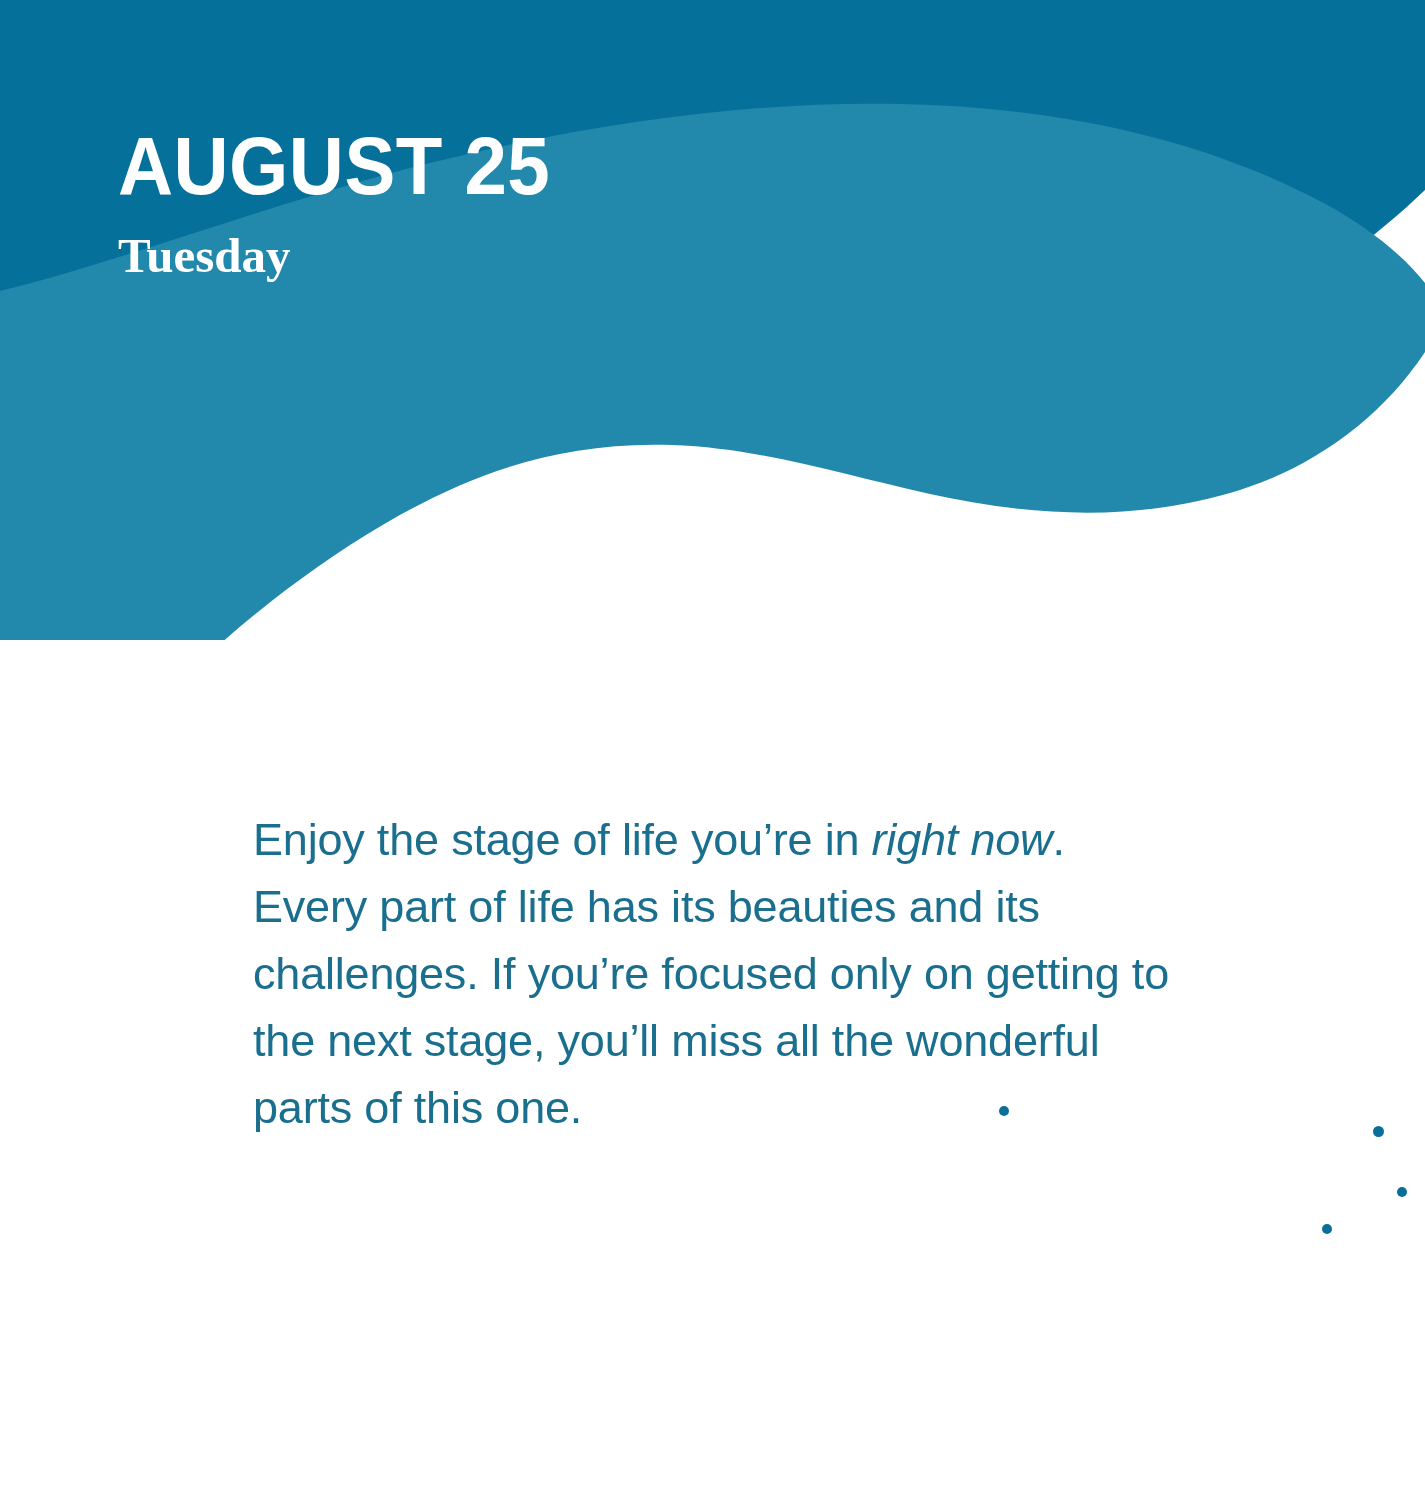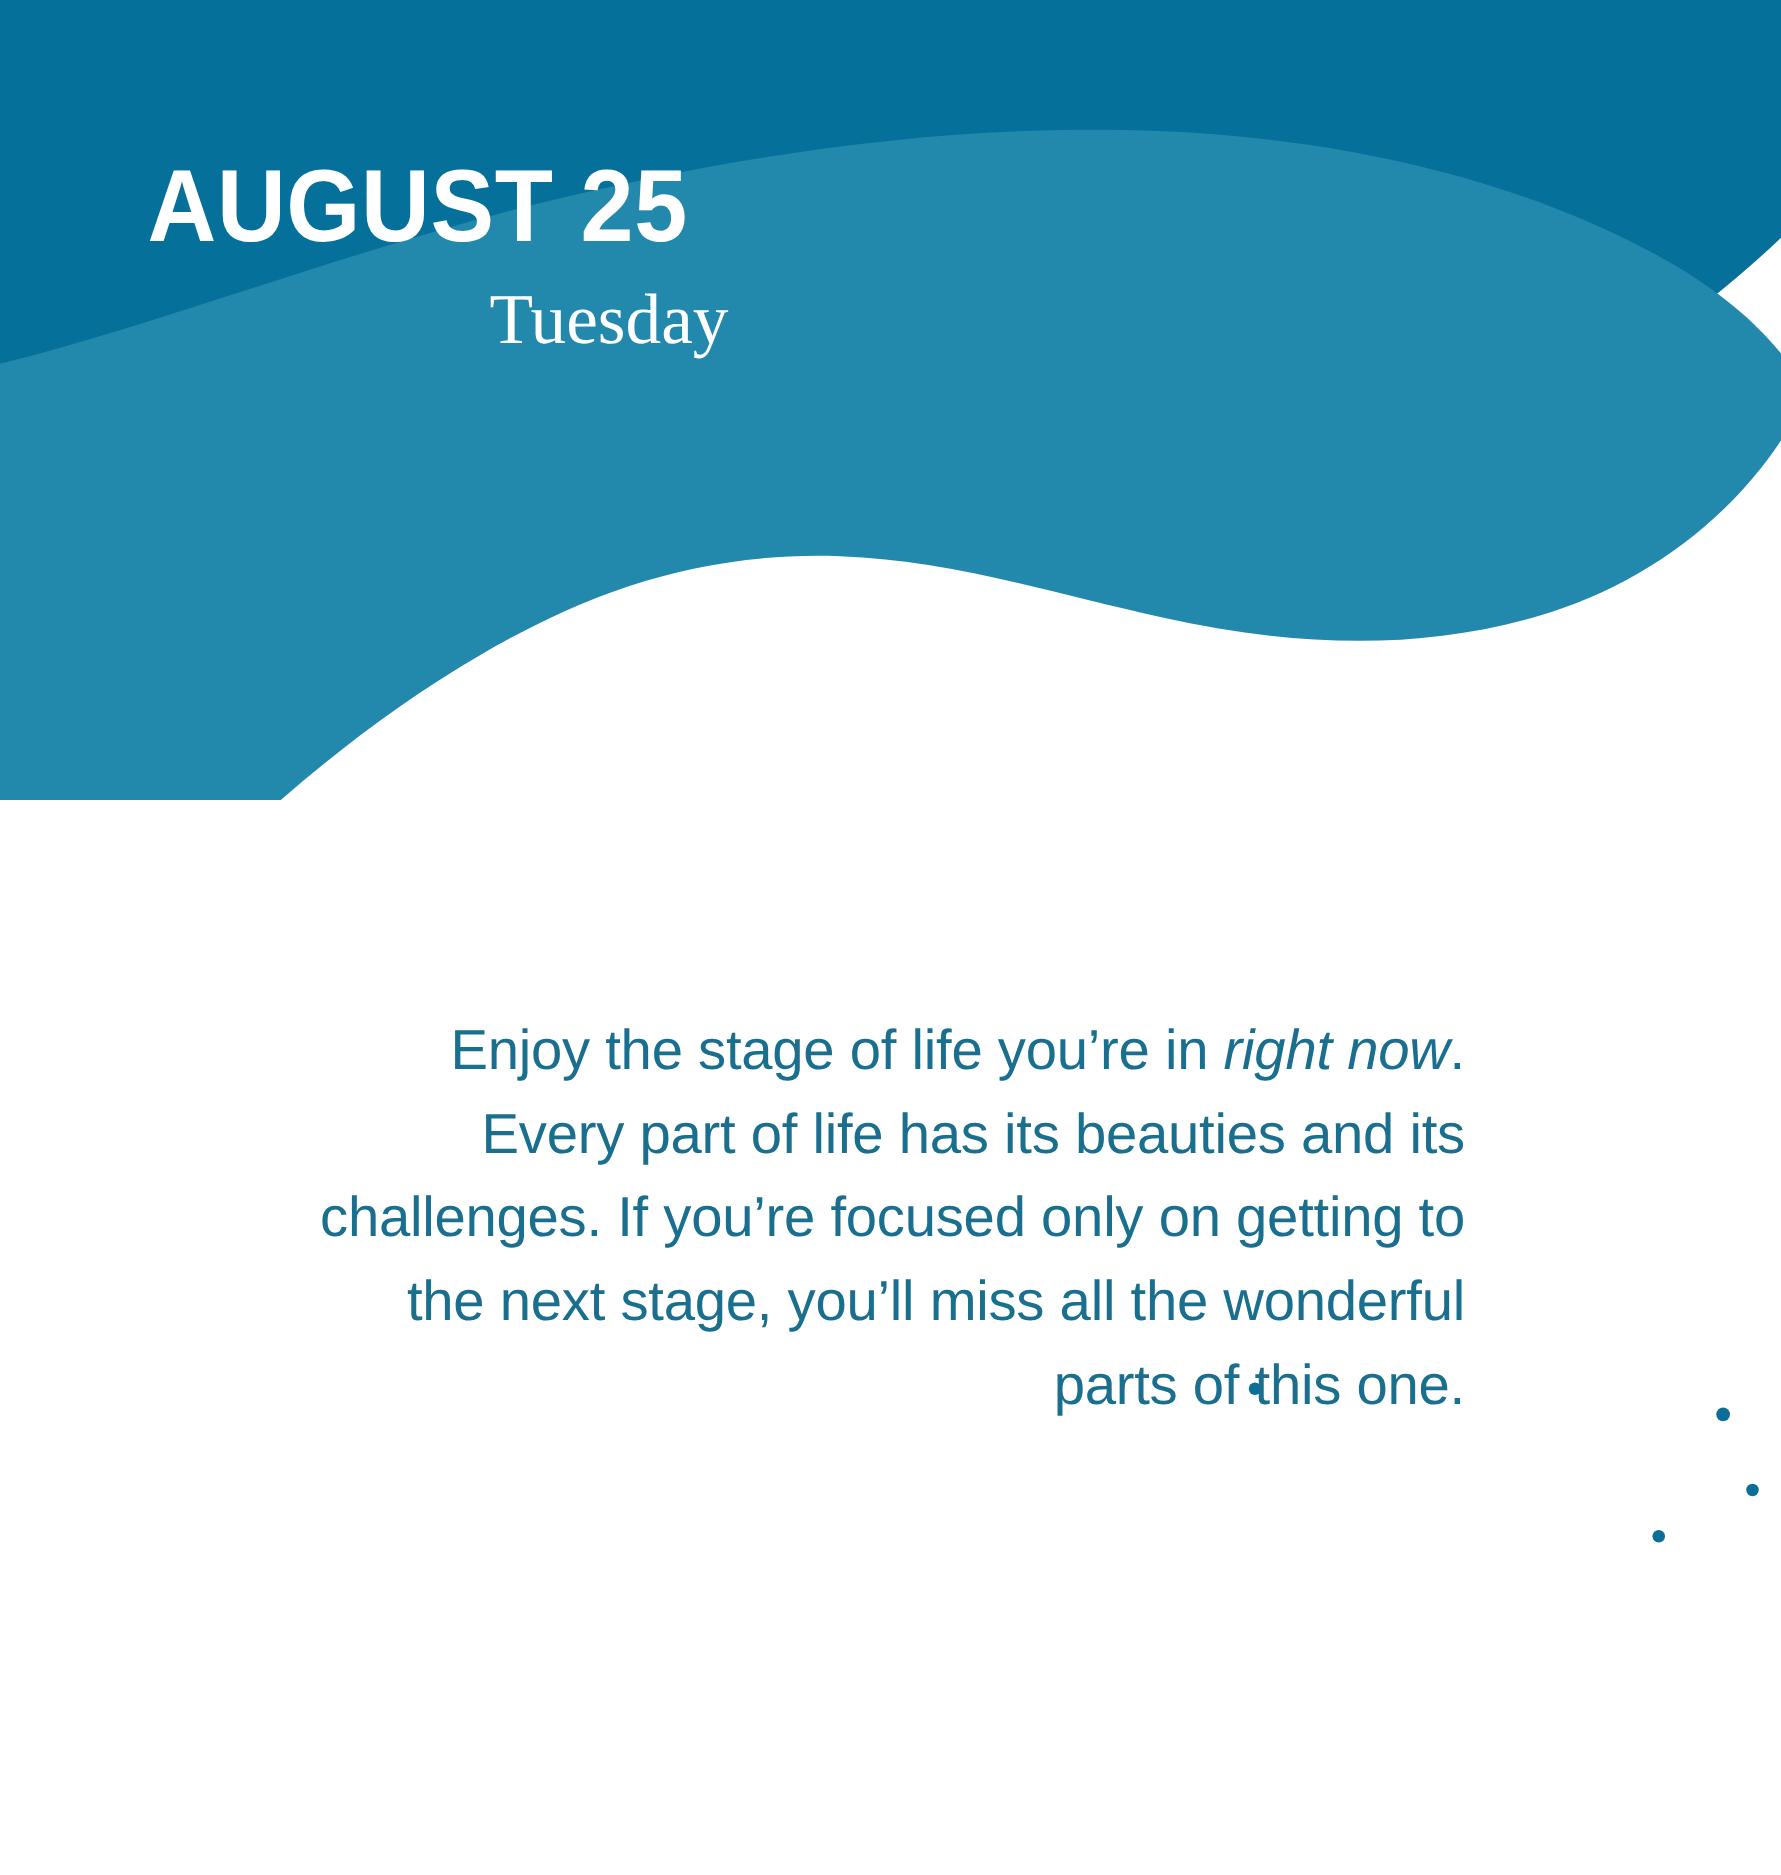--- a/index.html
+++ b/index.html
@@ -42,23 +42,23 @@
     font-weight: 700;
     letter-spacing: 0.5px;
     color: #ffffff;
     transform: scaleX(0.93);
     transform-origin: left center;
     white-space: nowrap;
   }
   #weekday-subtitle {
     margin: 20px 0 0 0;
     font-family: "Liberation Serif", serif;
-    font-size: 57px;
+    font-size: 49px;
     line-height: 52px;
-    font-weight: 400;
+    font-weight: 700;
     color: #ffffff;
     white-space: nowrap;
   }
 
   
   #quote-block {
     position: absolute;
     left: 222px;
     top: 806px;
     width: 950px;
@@ -89,21 +89,21 @@
   }
   .dot {
     position: absolute;
     border-radius: 50%;
     background: #0B6E99;
   }
 </style>
 </head>
 <body>
 
-<div id="card" style="width: 1425px; height: 1242px; background: rgb(255, 255, 255); text-align: right;">
+<div id="card" style="width: 1425px; height: 1242px; background: rgb(255, 255, 255);">
 
   <svg id="header-waves" viewBox="0 0 1425 640" preserveAspectRatio="none" aria-hidden="true">
     <path id="wave-dark-path" d="M0,0 L1425,0 L1425,190 C1310,300 1180,360 1010,372 C840,384 700,395 560,440 C430,482 300,540 180,596 C120,624 55,644 0,652 Z" fill="#05719B"></path>
     <path id="wave-light-path" d="M0,291 C120,262 280,200 430,163 C600,121 760,101 900,104 C1060,107 1200,140 1310,196 C1370,226 1405,258 1425,283 L1425,352 C1380,420 1310,470 1230,493 C1130,522 1030,516 930,494 C840,474 760,448 672,445 C560,441 470,474 386,523 C300,573 225,636 160,700 C110,749 58,800 0,845 Z" fill="#2389AC"></path>
   </svg>
 
   <div id="header-text">
     <h1 id="date-title" style="color: rgb(255, 255, 255);">AUGUST 25</h1>
     <div id="weekday-subtitle" style="color: rgb(255, 255, 255);">Tuesday</div>
   </div>

